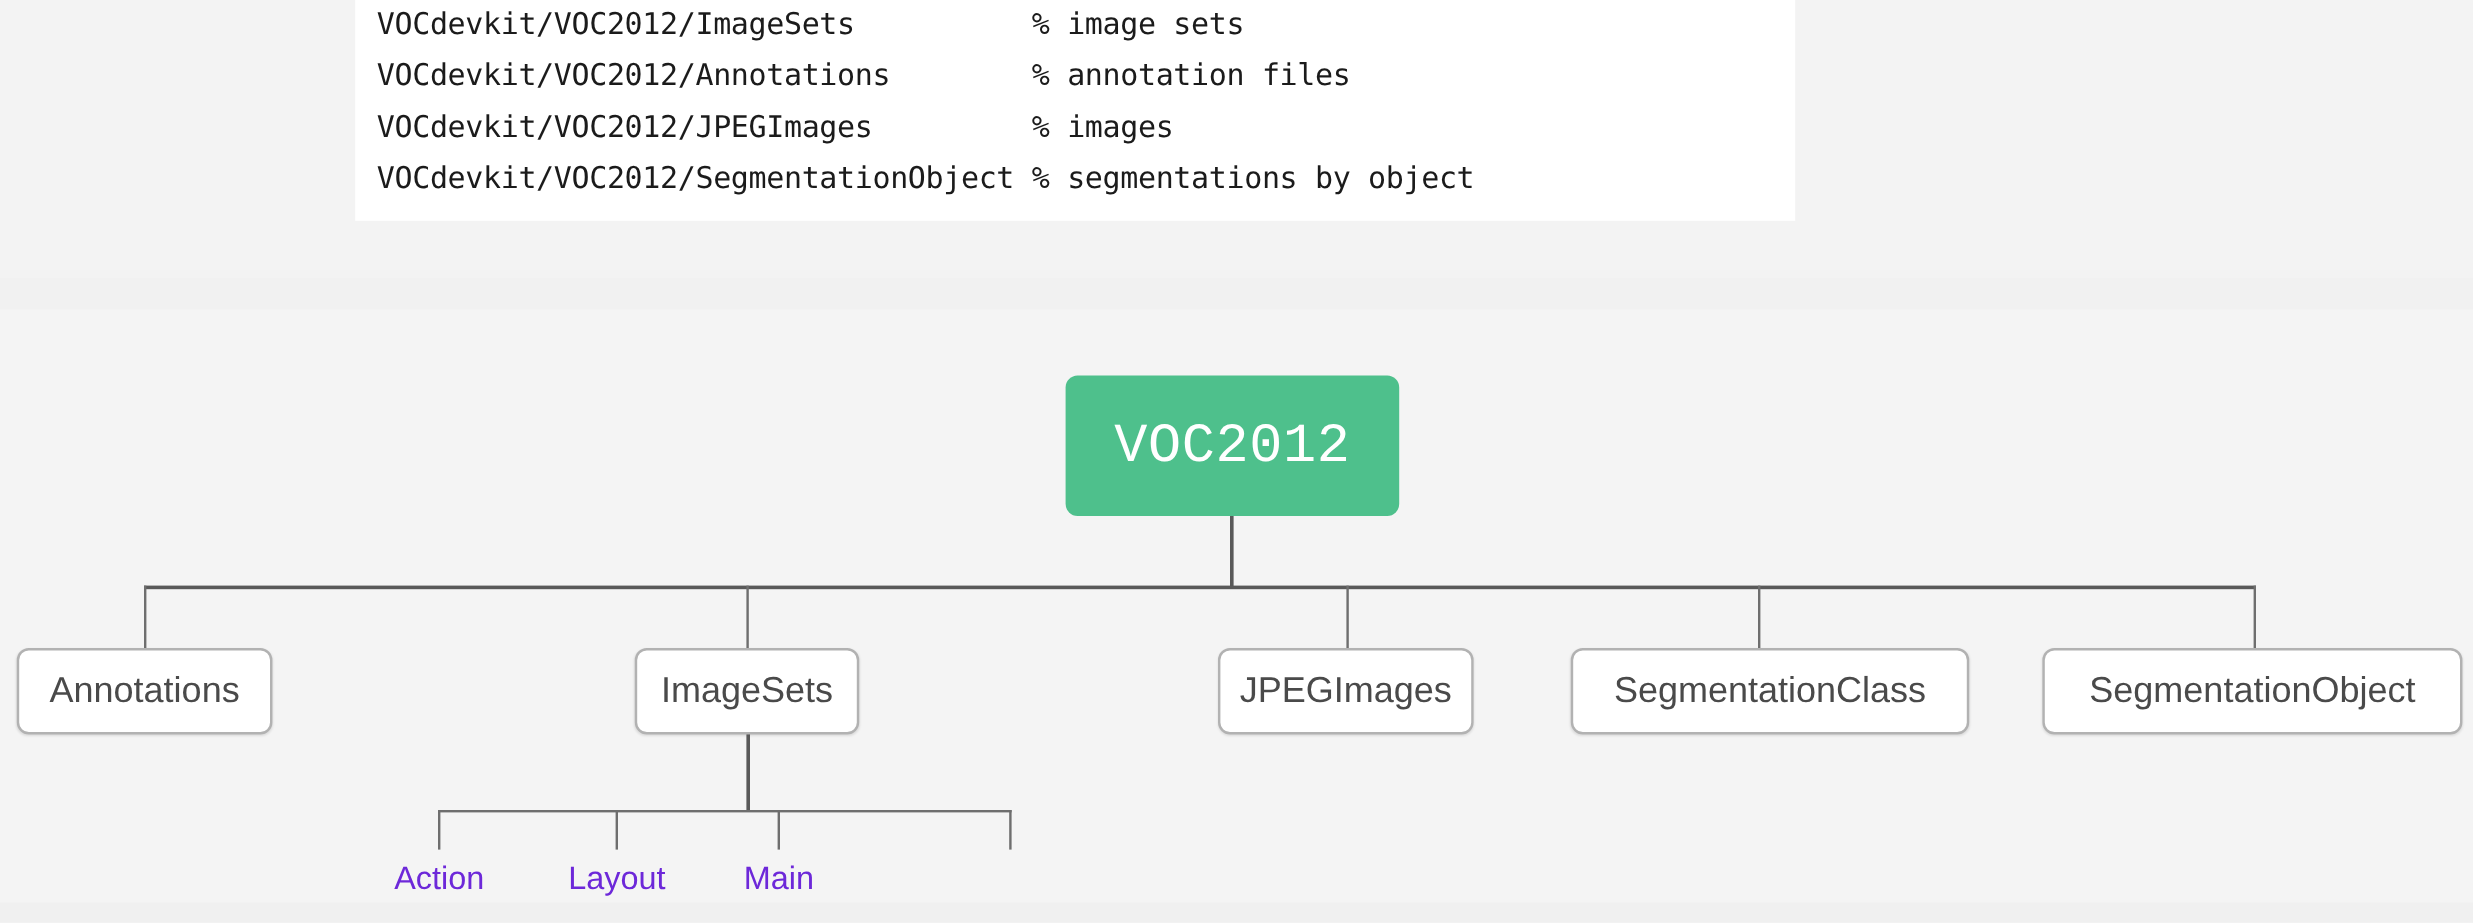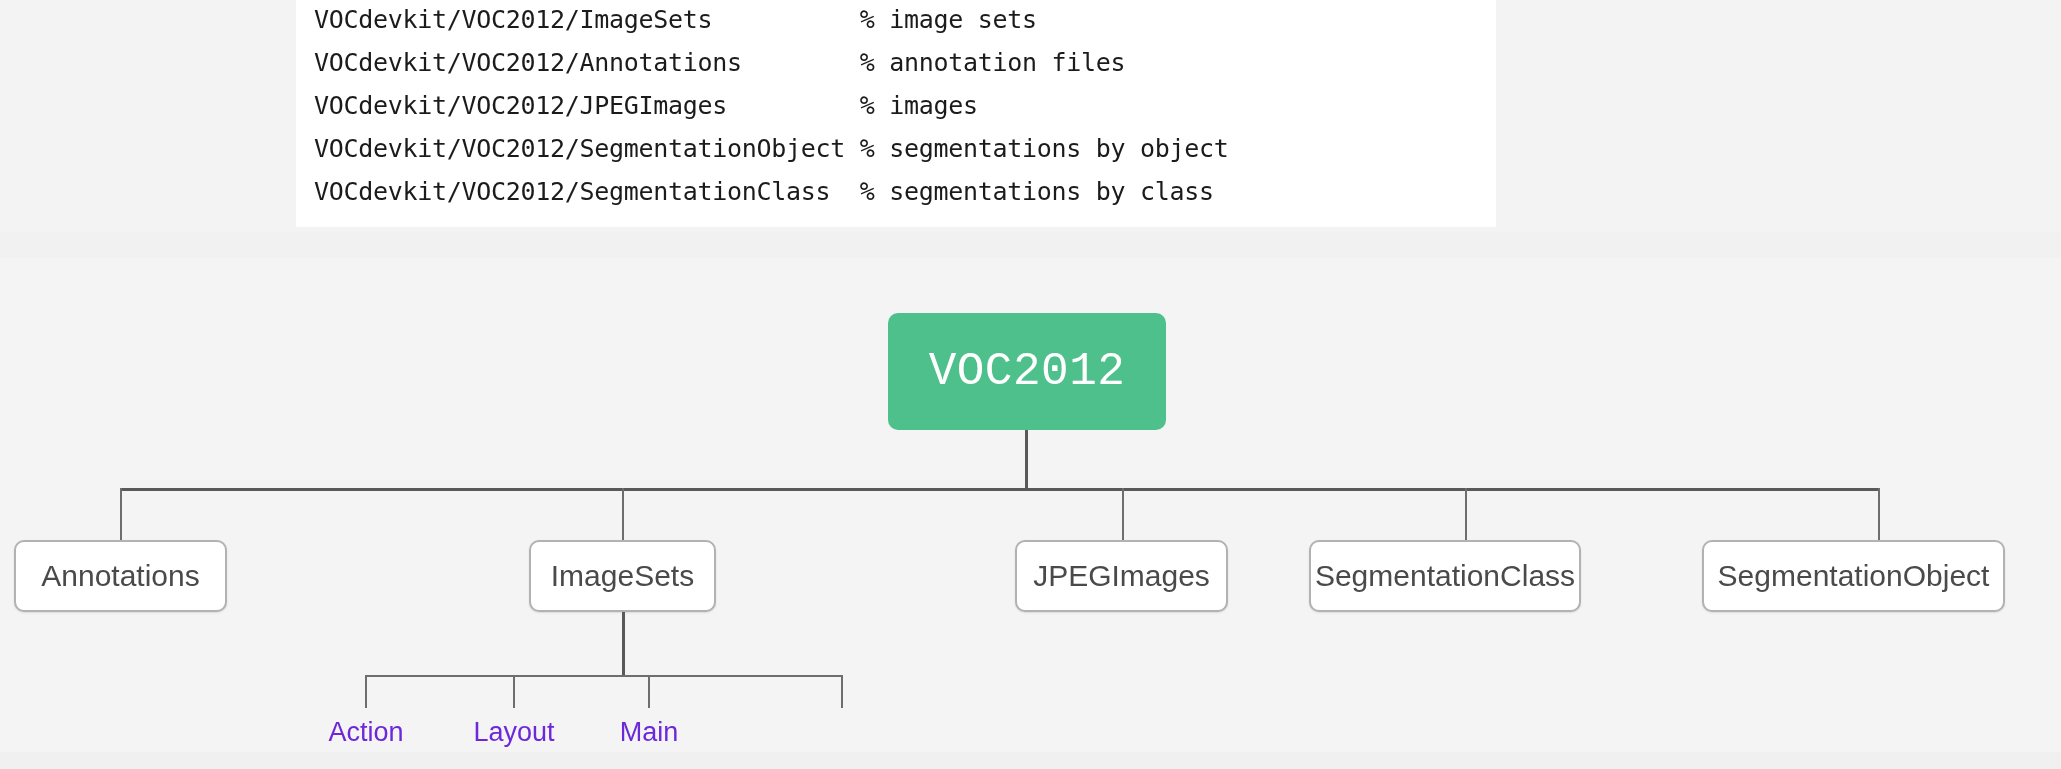--- a/index.html
+++ b/index.html
@@ -148,21 +148,20 @@
 <body>
 
 <div id="top-band-shade"></div>
 <div id="top-band"></div>
 
 <div id="code-block">
   <div class="code-line">VOCdevkit/VOC2012/ImageSets          % image sets</div>
   <div class="code-line">VOCdevkit/VOC2012/Annotations        % annotation files</div>
   <div class="code-line">VOCdevkit/VOC2012/JPEGImages         % images</div>
   <div class="code-line">VOCdevkit/VOC2012/SegmentationObject % segmentations by object</div>
-  <div class="code-line">VOCdevkit/VOC2012/SegmentationClass  % segmentations by class</div>
 </div>
 
 <div id="diagram">
 
   <div id="root-node">
     <span class="node-label">VOC2012</span>
   </div>
 
   <div class="line-v" style="left:1025px; top:172px; height:60px;"></div>
 
@@ -179,25 +178,25 @@
   </div>
 
   <div class="leaf-node" style="left:529px; top:282px; width:187px;">
     <span class="node-label">ImageSets</span>
   </div>
 
   <div class="leaf-node" style="left:1015px; top:282px; width:213px;">
     <span class="node-label">JPEGImages</span>
   </div>
 
-  <div class="leaf-node" style="left:1309px; top:282px; width:272px;">
+  <div class="leaf-node" style="left:1309px; top:282px; width:332px;">
     <span class="node-label">SegmentationClass</span>
   </div>
 
-  <div class="leaf-node" style="left:1702px; top:282px; width:303px;">
+  <div class="leaf-node" style="left:1702px; top:282px; width:350px;">
     <span class="node-label">SegmentationObject</span>
   </div>
 
   <div class="line-v" style="left:622px; top:354px; height:64px;"></div>
 
   <div class="line-h thin" style="left:365px; top:417px; width:478px;"></div>
 
   <div class="line-v thin" style="left:365px; top:417px; height:33px;"></div>
   <div class="line-v thin" style="left:513px; top:417px; height:33px;"></div>
   <div class="line-v thin" style="left:648px; top:417px; height:33px;"></div>

